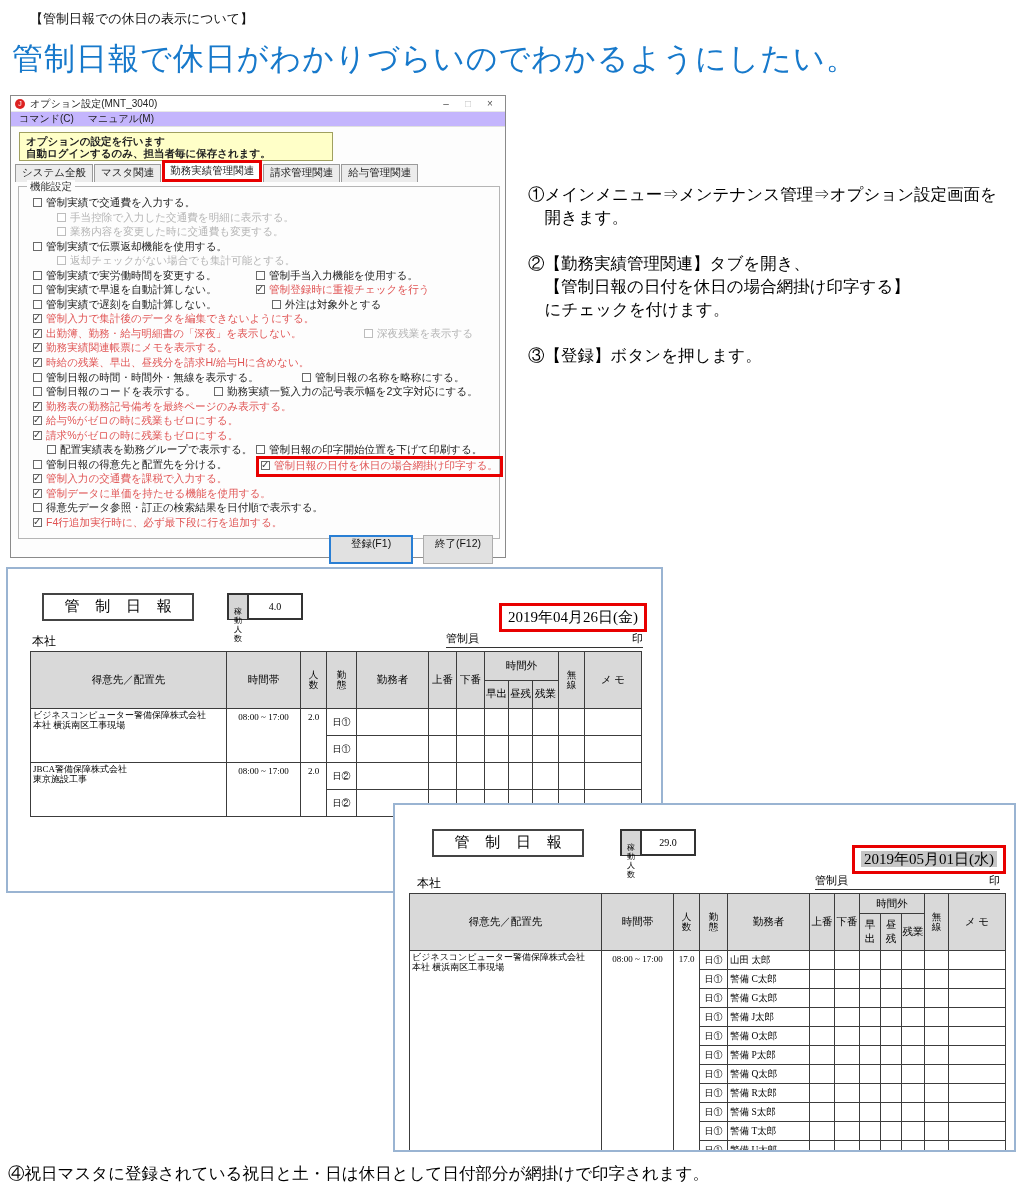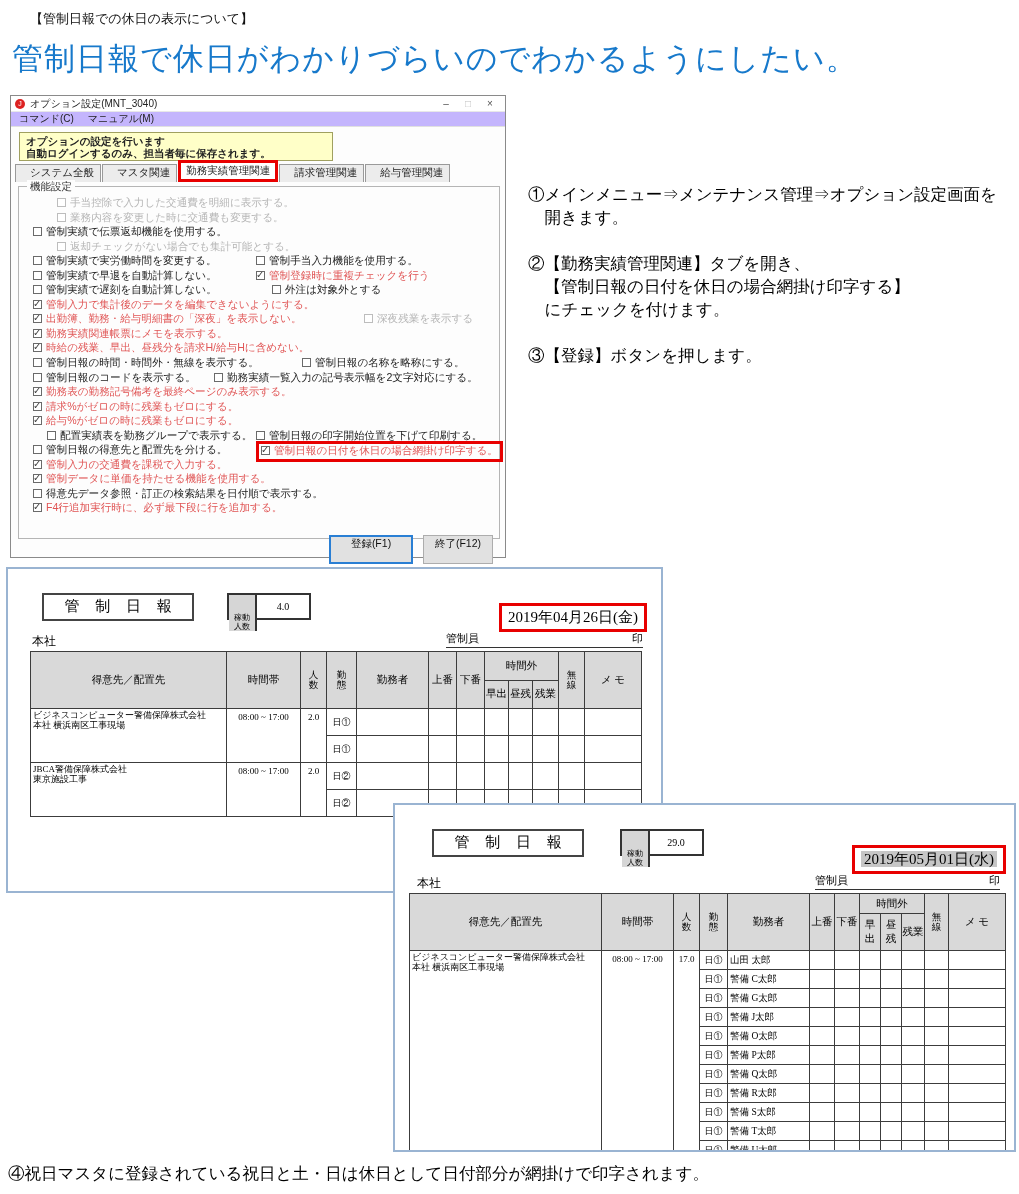--- a/index.html
+++ b/index.html
@@ -16,21 +16,21 @@
   #dialog { left:10px; top:95px; width:496px; height:463px; background:#fdfdfd; border:1px solid #8a8a8a; font-size:10.5px; }
   #dlg-titlebar { height:16px; background:#fff; display:flex; align-items:center; padding:0 4px; border-bottom:1px solid #e8e8e8; }
   #app-icon { width:10px; height:10px; border-radius:50%; background:#d22; color:#fff; font-size:7px; line-height:10px; text-align:center; margin-right:5px; }
   #dlg-title { font-size:10px; color:#222; flex:1; }
   .win-btn { width:22px; text-align:center; color:#555; font-size:10px; cursor:default; }
   .win-btn.dim { color:#c0c0c0; }
   #dlg-menubar { height:15px; background:#c4b5fd; display:flex; gap:14px; align-items:center; padding:0 8px; border-bottom:1px solid #e0e0e0; }
   .menu-item { font-size:10px; color:#222; }
   #info-box { left:8px; top:36px; width:314px; height:29px; background:#ffffc8; border:1px solid #a0a060; padding:2px 6px; font-weight:bold; font-size:10.5px; line-height:12px; color:#222; }
   #tabs { left:4px; top:69px; height:17px; display:flex; align-items:flex-end; }
-  .tab { background:#ececec; border:1px solid #9a9a9a; border-bottom:none; padding:1px 6px 2px 14px; font-size:10.5px; margin-right:1px; color:#222; }
+  .tab { background:#ececec; border:1px solid #9a9a9a; border-bottom:none; padding:1px 6px 2px 6px; font-size:10.5px; margin-right:1px; color:#222; }
   .tab.selected { background:#fff; border:3px solid #e80000; padding:1px 5px; font-weight:normal; }
   #groupbox { left:7px; top:90px; width:482px; height:353px; border:1px solid #b5b5b5; background:#fdfdfd; }
   #groupbox-label { position:absolute; left:8px; top:-7px; background:#fdfdfd; padding:0 3px; font-size:10.5px; color:#333; }
   #options { position:absolute; left:0; top:9px; right:0; }
   .opt-row { position:relative; height:14.55px; }
   .opt-item { position:absolute; top:0; white-space:nowrap; font-size:10.6px; color:#1a1a1a; }
   .opt-item.red  { color:#e05555; }
   .opt-item.gray { color:#b5b5b5; }
   .opt-item.boxed { border:3px solid #e80000; padding:0 2px 1px 2px; margin-top:-2px; }
   .cb { display:inline-block; width:9px; height:9px; border:1px solid #6a6a6a; background:#fff; margin-right:4px; vertical-align:-1px; position:relative; }
@@ -42,21 +42,21 @@
   #btn-register { left:318px; width:84px; border:2px solid #2a7fd4; line-height:13px; }
   #btn-exit { left:412px; width:70px; }
 
   
   .report-box { background:#fff; border:2px solid #9ab4d2; }
   #report1 { left:6px; top:567px; width:657px; height:326px; }
   #report2 { left:393px; top:803px; width:623px; height:349px; overflow:hidden; z-index:5; }
   .rep { font-family:"Liberation Serif",serif; color:#000; }
   .rep-title { position:absolute; border:2px solid #444; text-align:center; font-size:15px; letter-spacing:6px; padding:2px 0 3px 6px; width:152px; }
   .kadou { position:absolute; display:flex; border:2px solid #333; height:27px; }
-  .kadou-label { width:28px; background:#d6d6d6; font-size:8px; line-height:9px; text-align:center; word-break:break-all; padding:18px 4px; border-right:2px solid #333; }
+  .kadou-label { width:20px; background:#d6d6d6; font-size:8px; line-height:9px; text-align:center; word-break:break-all; padding:12px 4px; border-right:2px solid #333; }
   .kadou-value { width:52px; font-size:10px; text-align:center; line-height:23px; background:#fff; }
   .date-box { position:absolute; border:3px solid #e80000; padding:2px 6px; font-size:15px; background:#fff; }
   .date-box .shaded { background:#c6c6c6; padding:0 3px; }
   .office { position:absolute; font-size:12px; }
   .sign-row { position:absolute; border-bottom:1.5px solid #333; display:flex; justify-content:space-between; font-size:11px; padding-bottom:1px; }
   table.rep-table { position:absolute; border-collapse:collapse; table-layout:fixed; }
   .rep-table th, .rep-table td { border:1px solid #3c3c3c; overflow:hidden; }
   .rep-table th { background:#d9d9d9; font-size:10.5px; font-weight:normal; padding:1px 0; }
   .rep-table th.vh { font-size:9.5px; line-height:10px; word-break:break-all; padding:18px 6px; }
   .rep-table td { font-size:9.5px; padding:0 2px; }
@@ -103,20 +103,23 @@
       <span class="tab">システム全般</span>
       <span class="tab">マスタ関連</span>
       <span class="tab selected">勤務実績管理関連</span>
       <span class="tab">請求管理関連</span>
       <span class="tab">給与管理関連</span>
     </div>
   <div class="abs" id="groupbox">
     <span id="groupbox-label">機能設定</span>
     <div id="options">
         <div class="opt-row">
+          <span class="opt-item" style="left: 14px;"><span class="cb"></span><span>管制実績で交通費を入力する。</span></span>
+        </div>
+        <div class="opt-row">
           <span class="opt-item gray" style="left: 38px;"><span class="cb"></span><span>手当控除で入力した交通費を明細に表示する。</span></span>
         </div>
         <div class="opt-row">
           <span class="opt-item gray" style="left: 38px;"><span class="cb"></span><span>業務内容を変更した時に交通費も変更する。</span></span>
         </div>
         <div class="opt-row">
           <span class="opt-item" style="left: 14px;"><span class="cb"></span><span>管制実績で伝票返却機能を使用する。</span></span>
         </div>
         <div class="opt-row">
           <span class="opt-item gray" style="left: 38px;"><span class="cb"></span><span>返却チェックがない場合でも集計可能とする。</span></span>
@@ -151,24 +154,24 @@
           <span class="opt-item" style="left: 283px;"><span class="cb"></span><span>管制日報の名称を略称にする。</span></span>
         </div>
         <div class="opt-row">
           <span class="opt-item" style="left: 14px;"><span class="cb"></span><span>管制日報のコードを表示する。</span></span>
           <span class="opt-item" style="left: 195px;"><span class="cb"></span><span>勤務実績一覧入力の記号表示幅を2文字対応にする。</span></span>
         </div>
         <div class="opt-row">
           <span class="opt-item red" style="left: 14px;"><span class="cb checked"></span><span>勤務表の勤務記号備考を最終ページのみ表示する。</span></span>
         </div>
         <div class="opt-row">
+          <span class="opt-item red" style="left: 14px;"><span class="cb checked"></span><span>給与%がゼロの時に残業もゼロにする。</span></span>
+        </div>
+        <div class="opt-row">
           <span class="opt-item red" style="left: 14px;"><span class="cb checked"></span><span>請求%がゼロの時に残業もゼロにする。</span></span>
-        </div>
-        <div class="opt-row">
-          <span class="opt-item red" style="left: 14px;"><span class="cb checked"></span><span>給与%がゼロの時に残業もゼロにする。</span></span>
         </div>
         <div class="opt-row">
           <span class="opt-item" style="left: 28px;"><span class="cb"></span><span>配置実績表を勤務グループで表示する。</span></span>
           <span class="opt-item" style="left: 237px;"><span class="cb"></span><span>管制日報の印字開始位置を下げて印刷する。</span></span>
         </div>
         <div class="opt-row">
           <span class="opt-item" style="left: 14px;"><span class="cb"></span><span>管制日報の得意先と配置先を分ける。</span></span>
           <span class="opt-item red boxed" style="left: 237px;"><span class="cb checked"></span><span>管制日報の日付を休日の場合網掛け印字する。</span></span>
         </div>
         <div class="opt-row">

